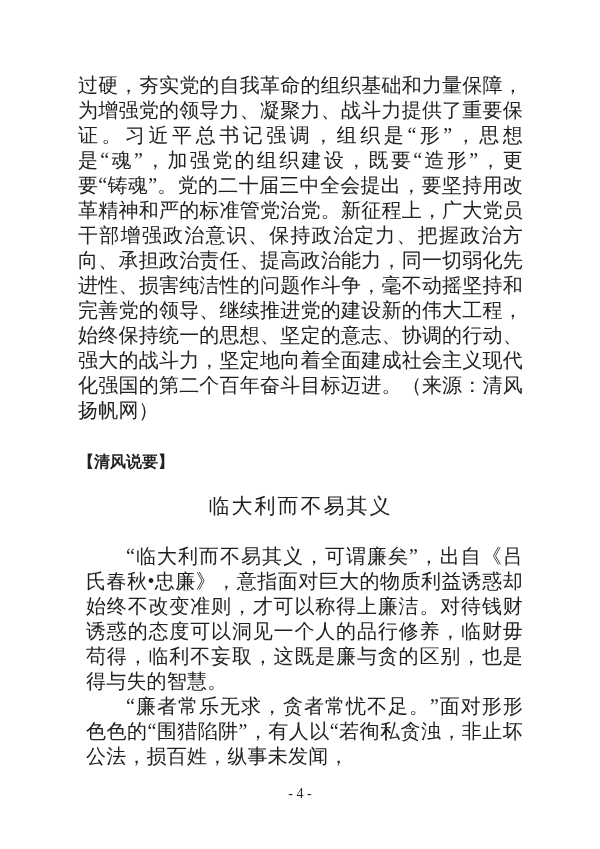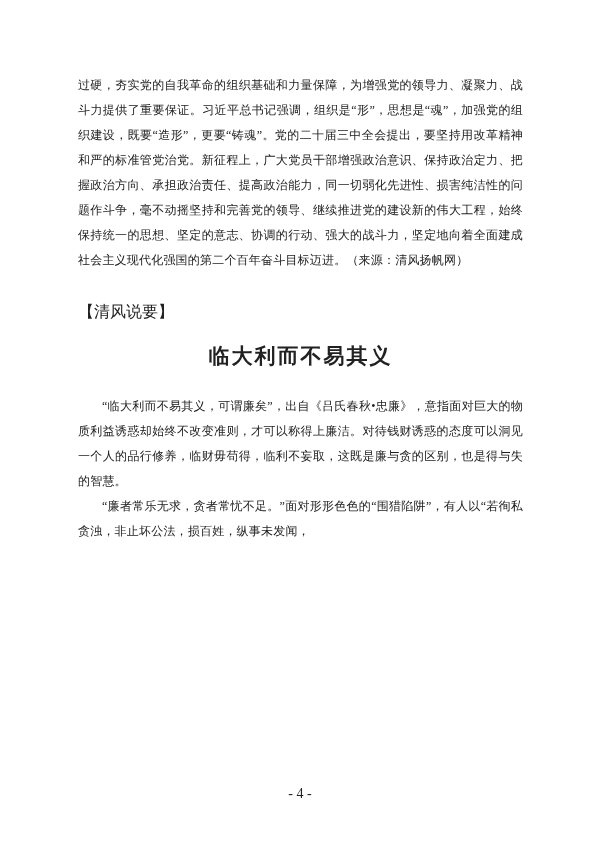--- a/index.html
+++ b/index.html
@@ -17,44 +17,45 @@
     color: #212121;
   }
   .content {
     position: absolute;
     left: 78px;
     top: 73px;
     width: 445px;
   }
   .body-par {
     margin: 0;
-    font-size: 12px;
+    font-size: 20px;
     line-height: 25px;
     text-align: justify;
     text-justify: inter-character;
     letter-spacing: 0.2px;
     word-break: break-all;
   }
   .continuation {
     text-indent: 0;
   }
   .indented {
     text-indent: 2em;
+    margin-left: 8px;
   }
   .section-header {
     margin: 26px 0 0 0;
     font-size: 16px;
     line-height: 25px;
-    font-weight: normal;
+    font-weight: bold;
   }
   .article-title {
     margin: 17px 0 0 0;
     font-size: 21px;
     line-height: 30px;
-    font-weight: bold;
+    font-weight: normal;
     text-align: center;
     letter-spacing: 2px;
   }
   .first-after-title {
     margin-top: 23px;
   }
   .page-footer {
     position: absolute;
     left: 0;
     top: 784px;

